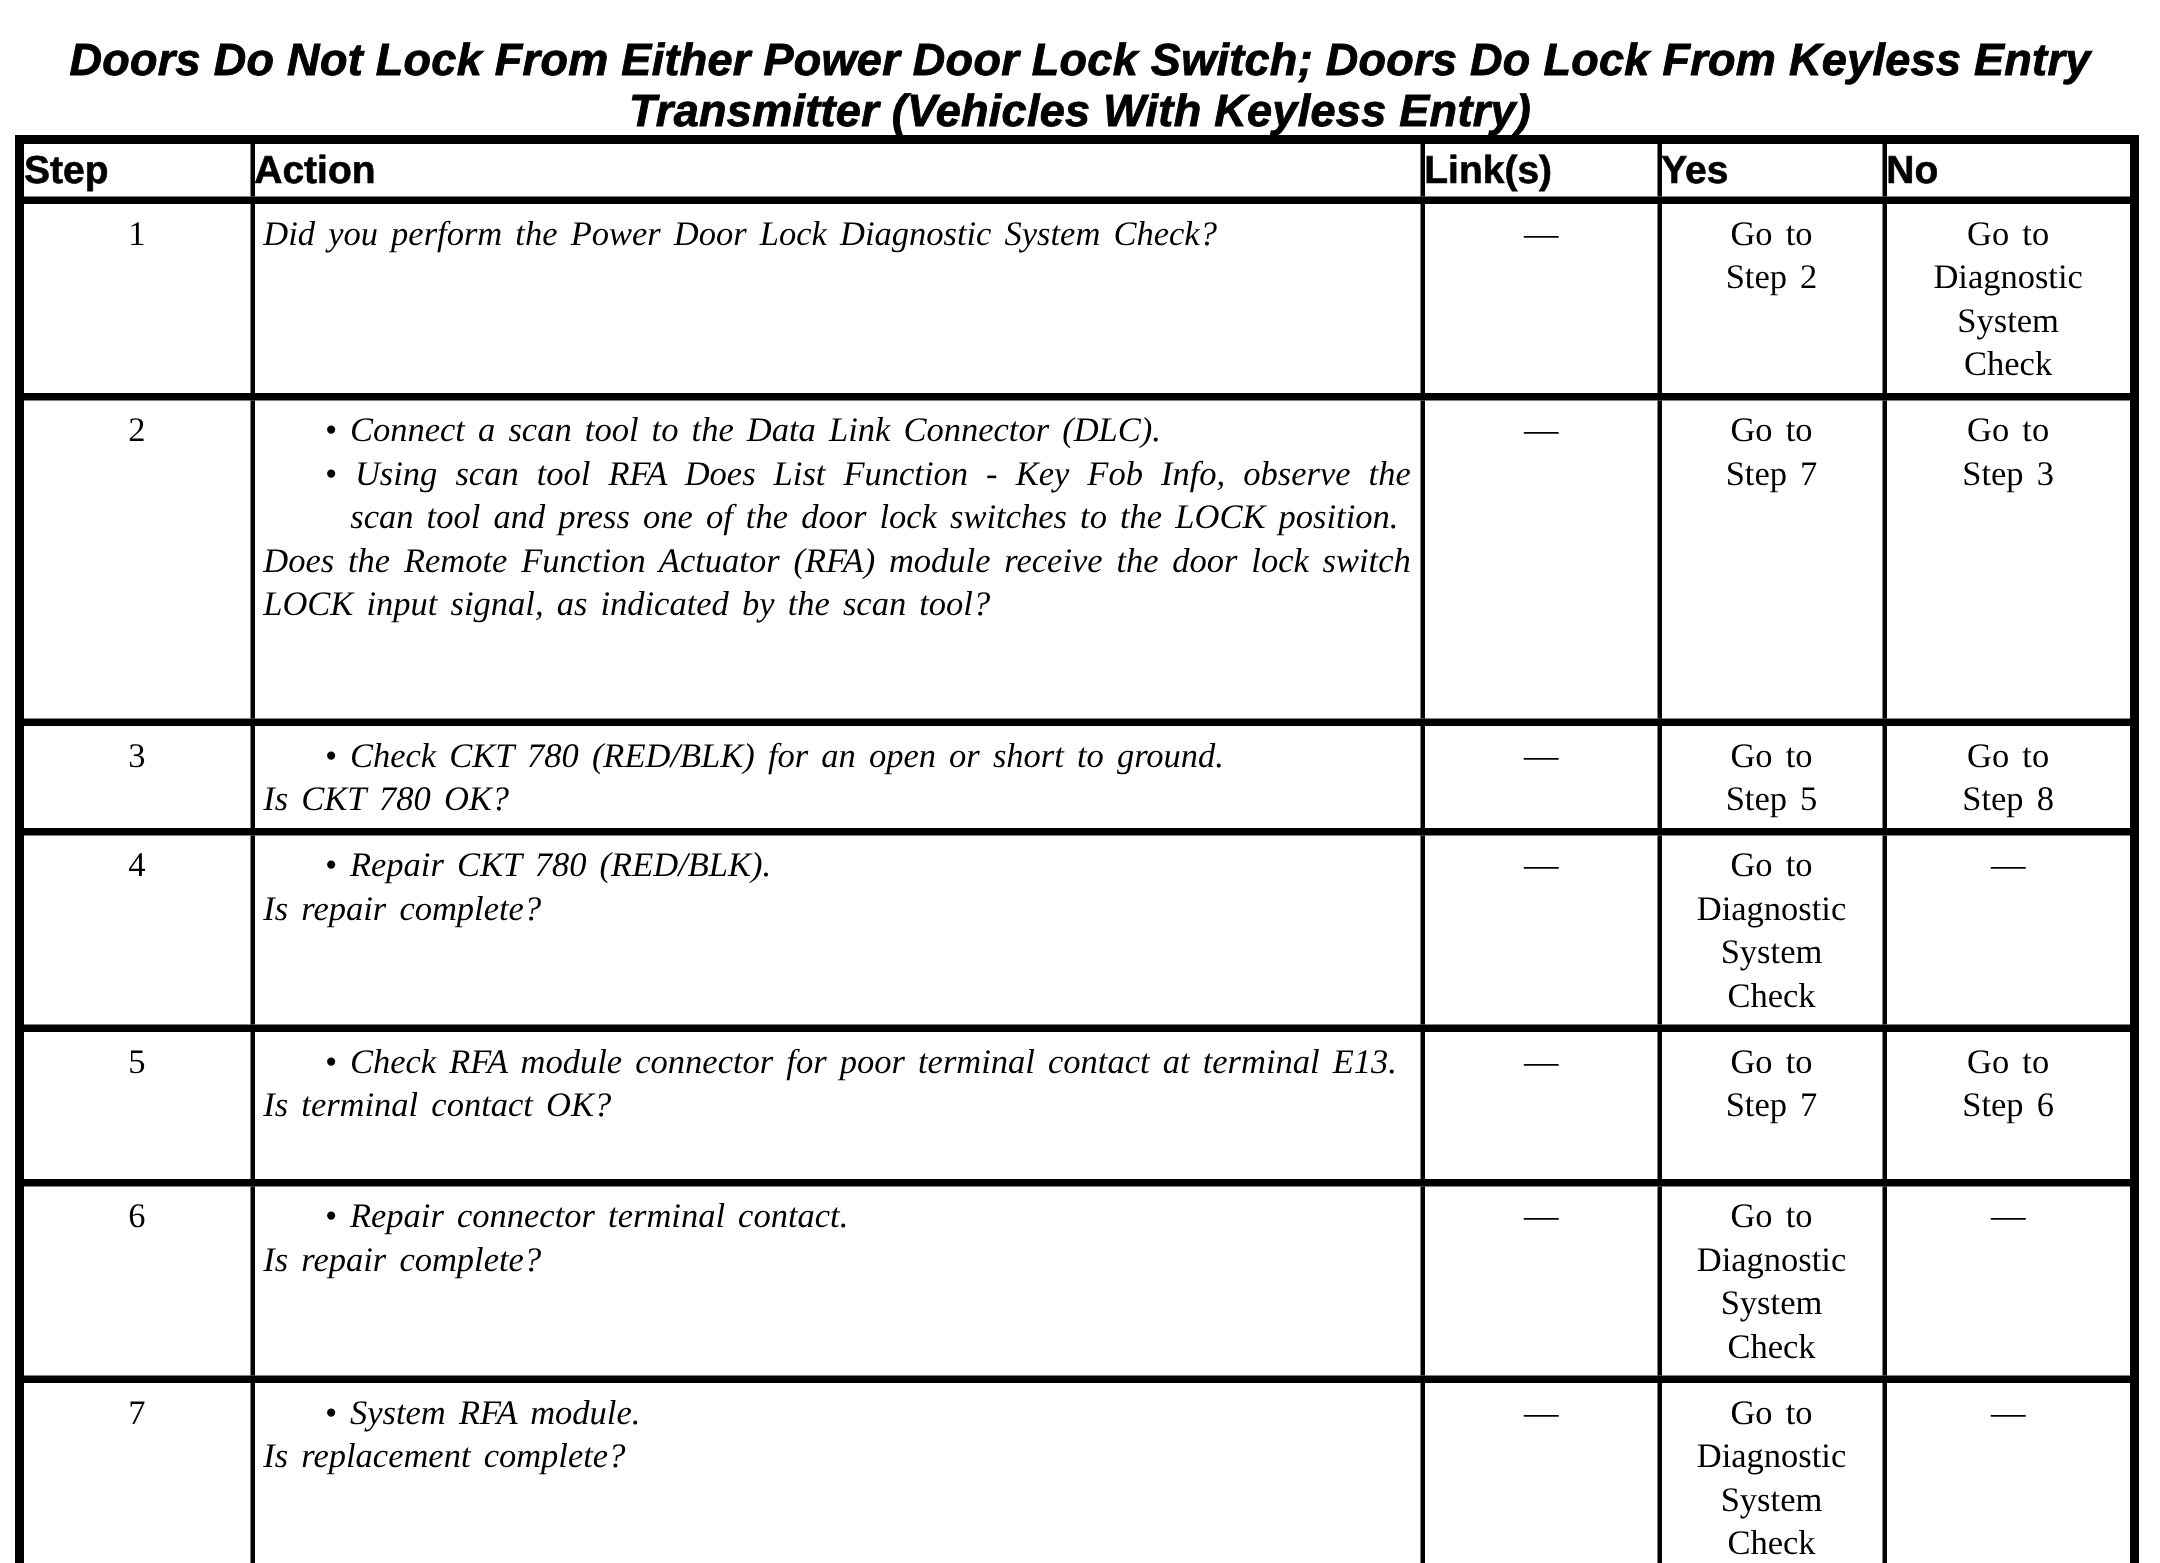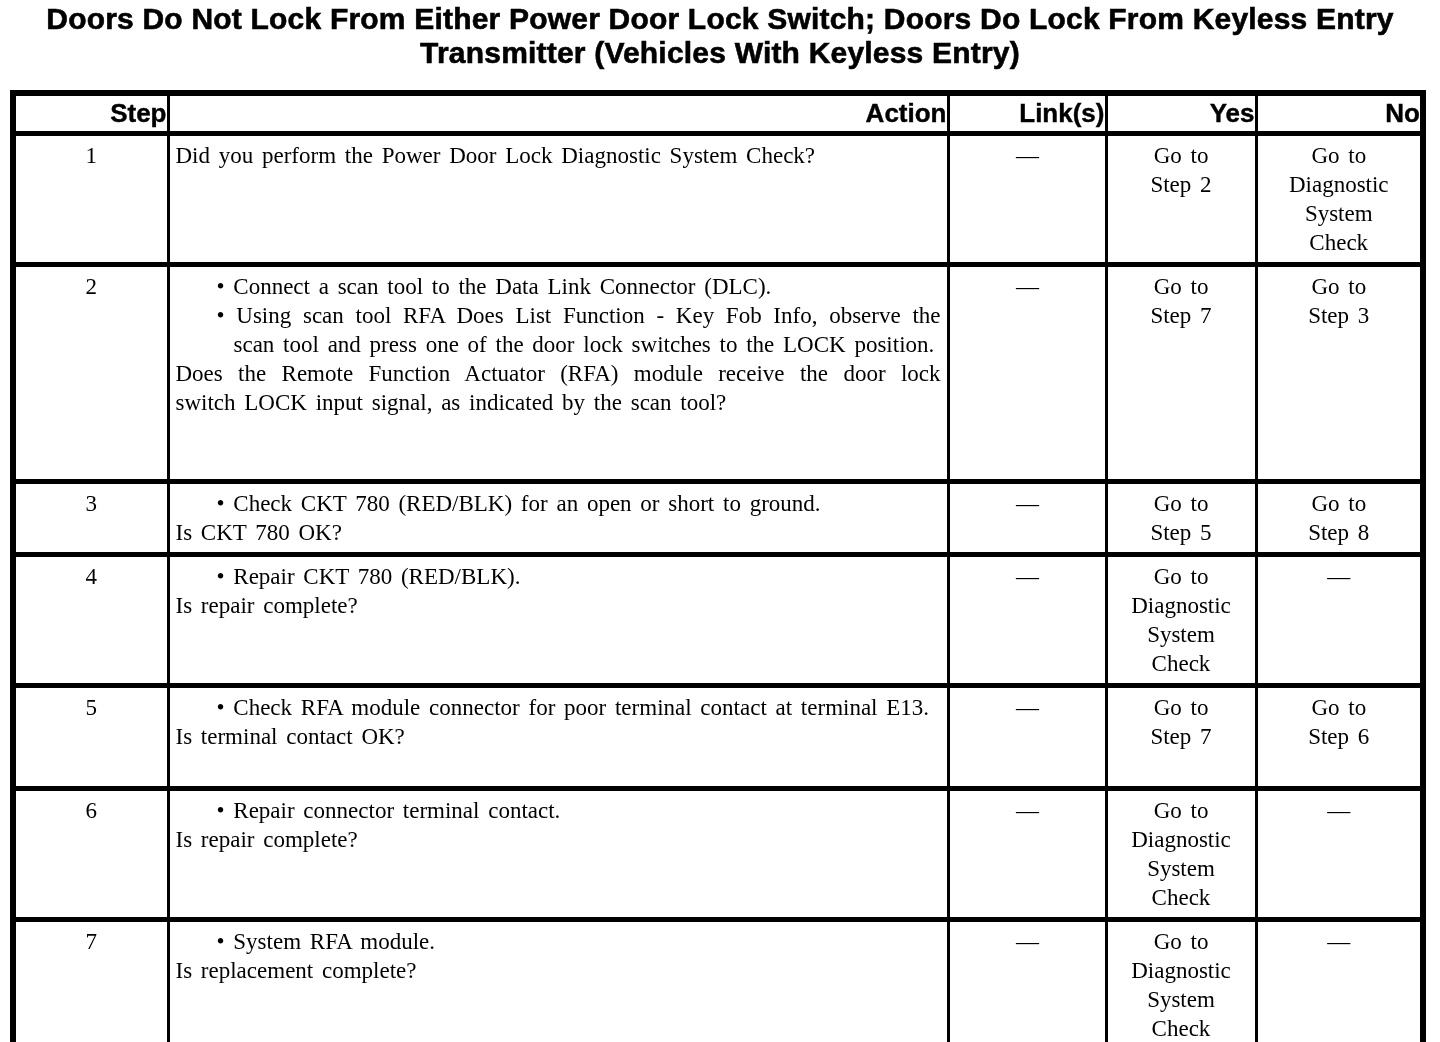--- a/index.html
+++ b/index.html
@@ -6,28 +6,29 @@
   html, body {
     width: 1440px;
     background: #ffffff;
     font-family: "Liberation Serif", serif;
     color: #000;
   }
   body { height: 1042px; overflow: hidden; }
 
   .page-title {
     width: 1420px;
-    margin: 2px auto 0 auto;
+    margin: 24px auto 0 auto;
     padding: 0 14px;
     text-align: center;
     font-family: "Liberation Sans", sans-serif;
     font-weight: 700;
     font-size: 30px;
     line-height: 34px;
     letter-spacing: 0.2px;
+    font-style: italic;
     -webkit-text-stroke: 0.6px #000;
   }
 
   table.diag {
     position: absolute;
     left: 10px;
     top: 90px;
     width: 1410px;
     border-collapse: collapse;
     table-layout: fixed;
@@ -37,21 +38,21 @@
     border: 3px solid #000;
   }
   table.diag { border-width: 6px; }
   table.diag th {
     border-bottom-width: 5px;
     border-top-width: 5px;
     font-family: "Liberation Sans", sans-serif;
     font-weight: 700;
     font-size: 26px;
     height: 40px;
-    text-align: right;
+    text-align: left;
     vertical-align: middle;
     -webkit-text-stroke: 0.4px #000;
   }
   table.diag td {
     border-top-width: 5px;
     border-bottom-width: 5px;
     vertical-align: top;
     font-size: 23px;
     line-height: 29px;
     padding: 5px 6px;
@@ -60,21 +61,21 @@
   
   tbody tr:nth-child(1) td { height: 130px; }
   tbody tr:nth-child(2) td { height: 217px; }
   tbody tr:nth-child(3) td { height: 68px; }
   tbody tr:nth-child(4) td { height: 124px; }
   tbody tr:nth-child(5) td { height: 103px; }
   tbody tr:nth-child(6) td { height: 127px; }
   tbody tr:nth-child(7) td { height: 128px; }
 
   td.c-step { text-align: center; padding-top: 8px; }
-  td.c-action { text-align: left; padding-left: 9px; padding-right: 9px; word-spacing: 3px; }
+  td.c-action { text-align: left; padding-left: 9px; padding-right: 9px; word-spacing: 3px; font-style: italic; }
   td.c-value, td.c-yes, td.c-no { text-align: center; padding-top: 8px; word-spacing: 3px; }
 
   .bullet {
     padding-left: 58px;
     text-indent: -17px;
     text-align: justify;
   }
   .bullet::before { content: "\2022\00a0"; }
   .stem { text-align: justify; }
 

